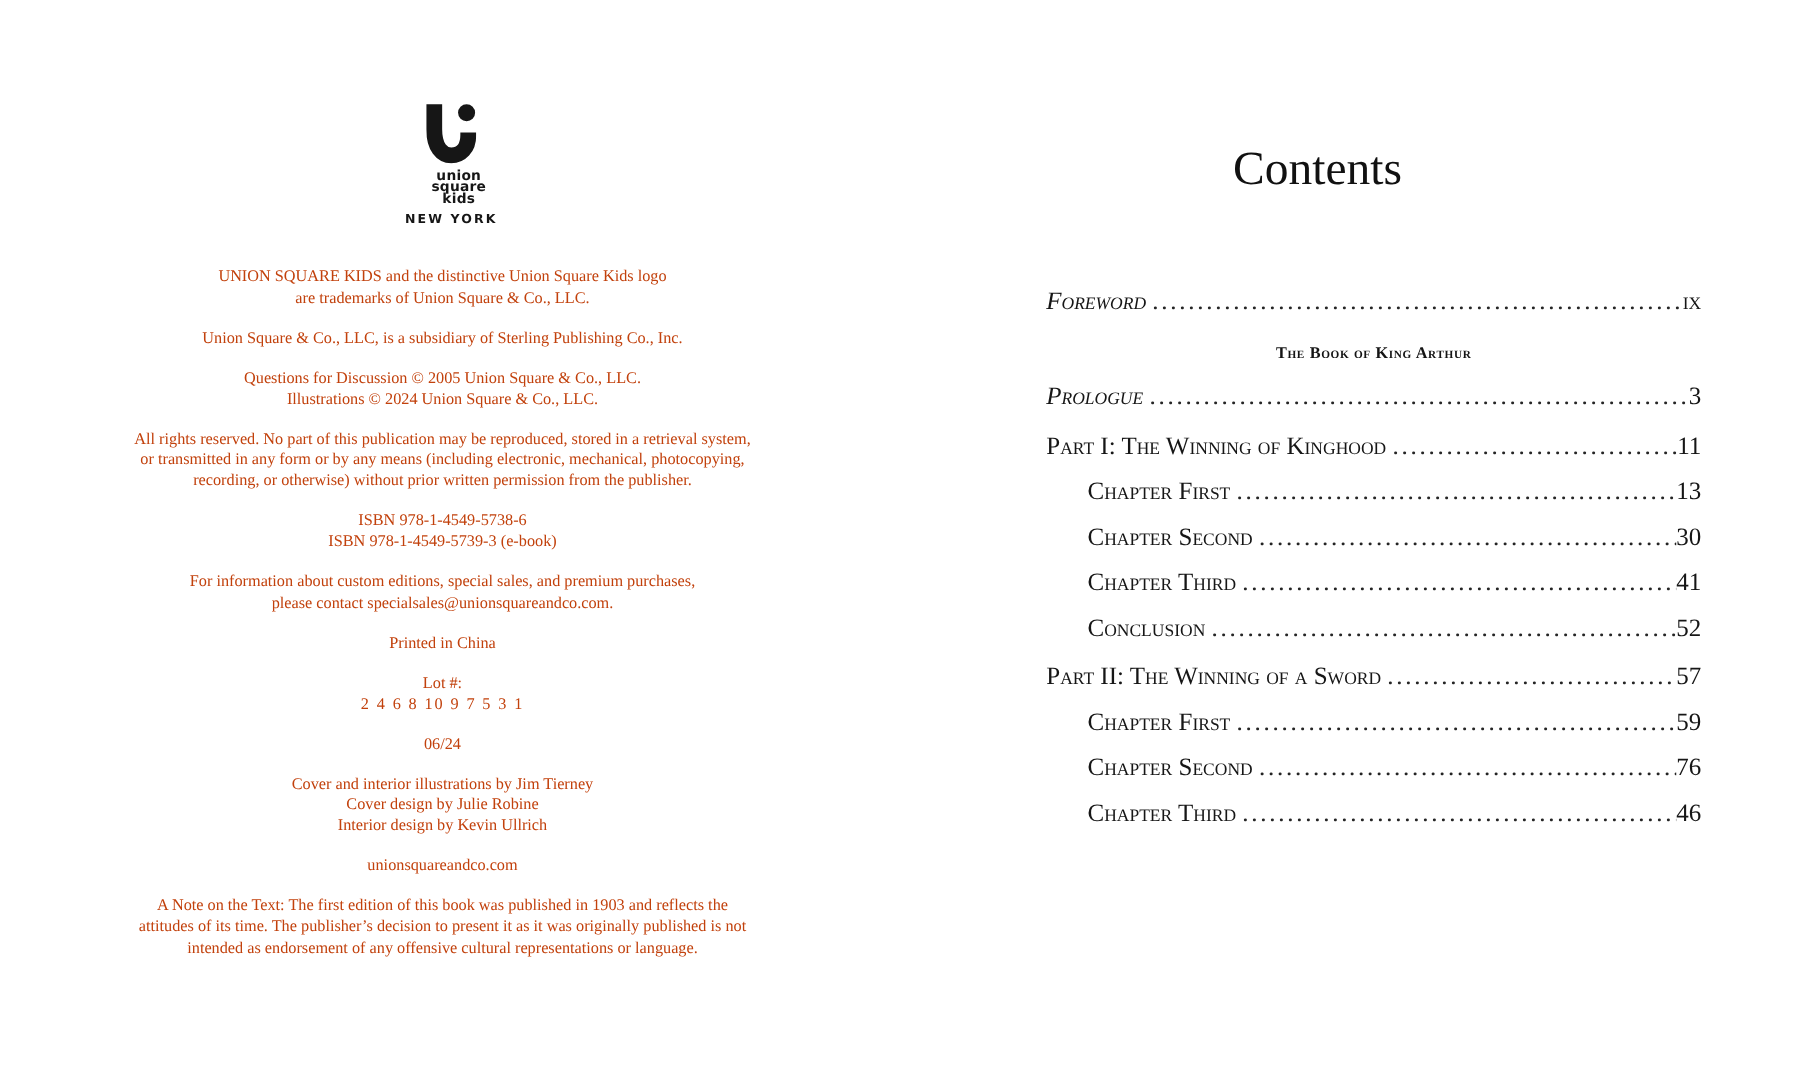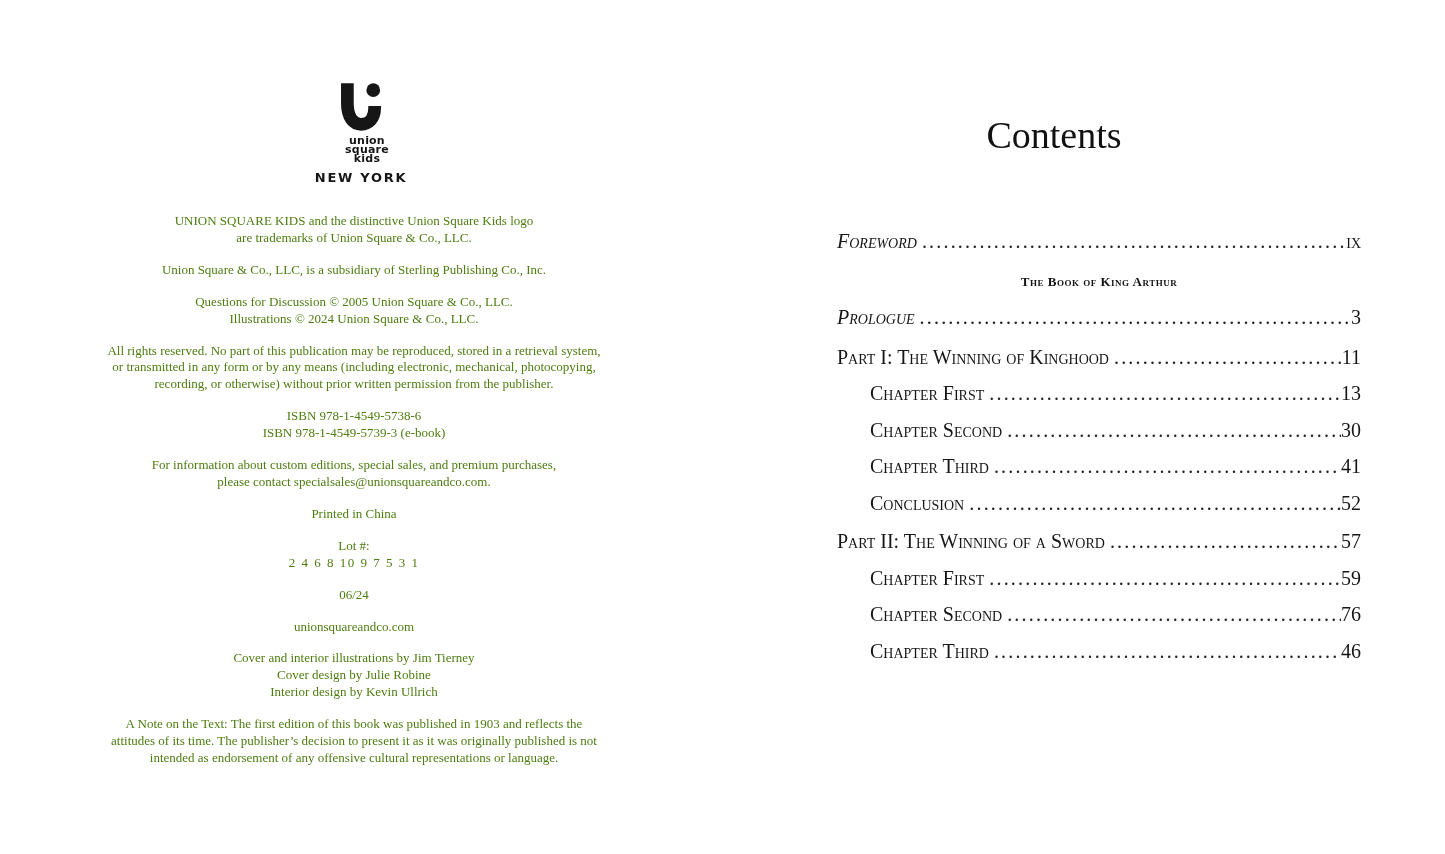--- a/index.html
+++ b/index.html
@@ -30,34 +30,34 @@
     font-size: 11px;
     line-height: 8.9px;
     letter-spacing: 0.2px;
     color: #161616;
     margin-left: 12px;
   }
   .logo-city {
     margin-top: 6px;
     font-family: "DejaVu Sans", sans-serif;
     font-weight: bold;
-    font-size: 13px;
+    font-size: 10px;
     letter-spacing: 1.7px;
     color: #161616;
   }
 
   
   .colophon {
     position: absolute;
     left: 103px; top: 213px;
     width: 502px;
     text-align: center;
     font-size: 13px;
     line-height: 16.9px;
-    color: #4d7c0f;
+    color: #c2410c;
   }
   .colophon .para { margin-bottom: 15px; }
   .colophon .para:last-child { margin-bottom: 0; text-align: center; }
   .lot-digits { letter-spacing: 1.5px; }
 
   
   .contents-title {
     position: absolute;
     left: 792px; top: 113px;
     width: 524px;
@@ -155,28 +155,28 @@
       <div>Printed in China</div>
     </div>
     <div class="para">
       <div>Lot #:</div>
       <div class="lot-digits">2 4 6 8 10 9 7 5 3 1</div>
     </div>
     <div class="para">
       <div>06/24</div>
     </div>
     <div class="para">
-      <div>unionsquareandco.com</div>
-    </div>
-    <div class="para">
       <div>Cover and interior illustrations by Jim Tierney</div>
       <div>Cover design by Julie Robine</div>
       <div>Interior design by Kevin Ullrich</div>
     </div>
     <div class="para">
+      <div>unionsquareandco.com</div>
+    </div>
+    <div class="para">
       <div>A Note on the Text: The first edition of this book was published in 1903 and reflects the</div>
       <div>attitudes of its time. The publisher’s decision to present it as it was originally published is not</div>
       <div>intended as endorsement of any offensive cultural representations or language.</div>
     </div>
   </div>
 </div>
 
 <div class="page page-right"></div>
 
 <h1 class="contents-title">Contents</h1>

